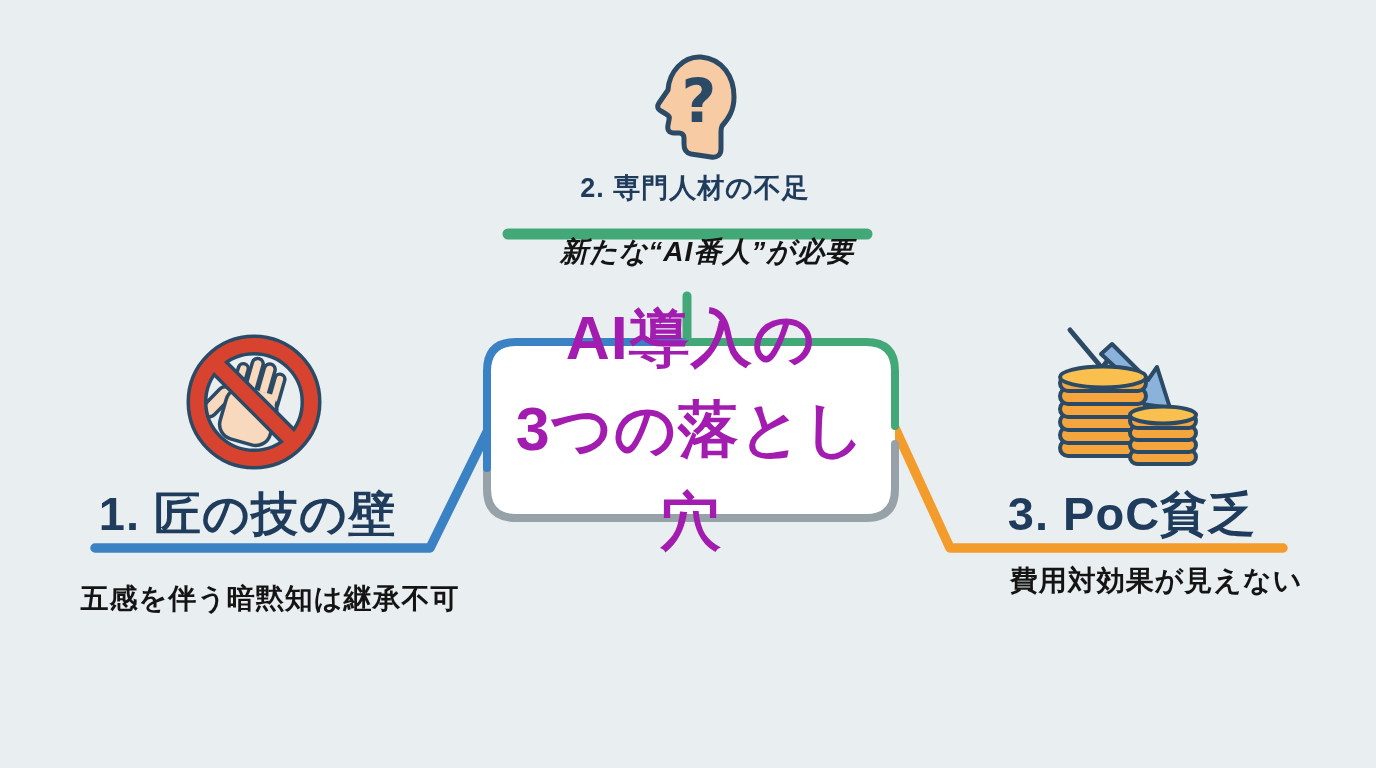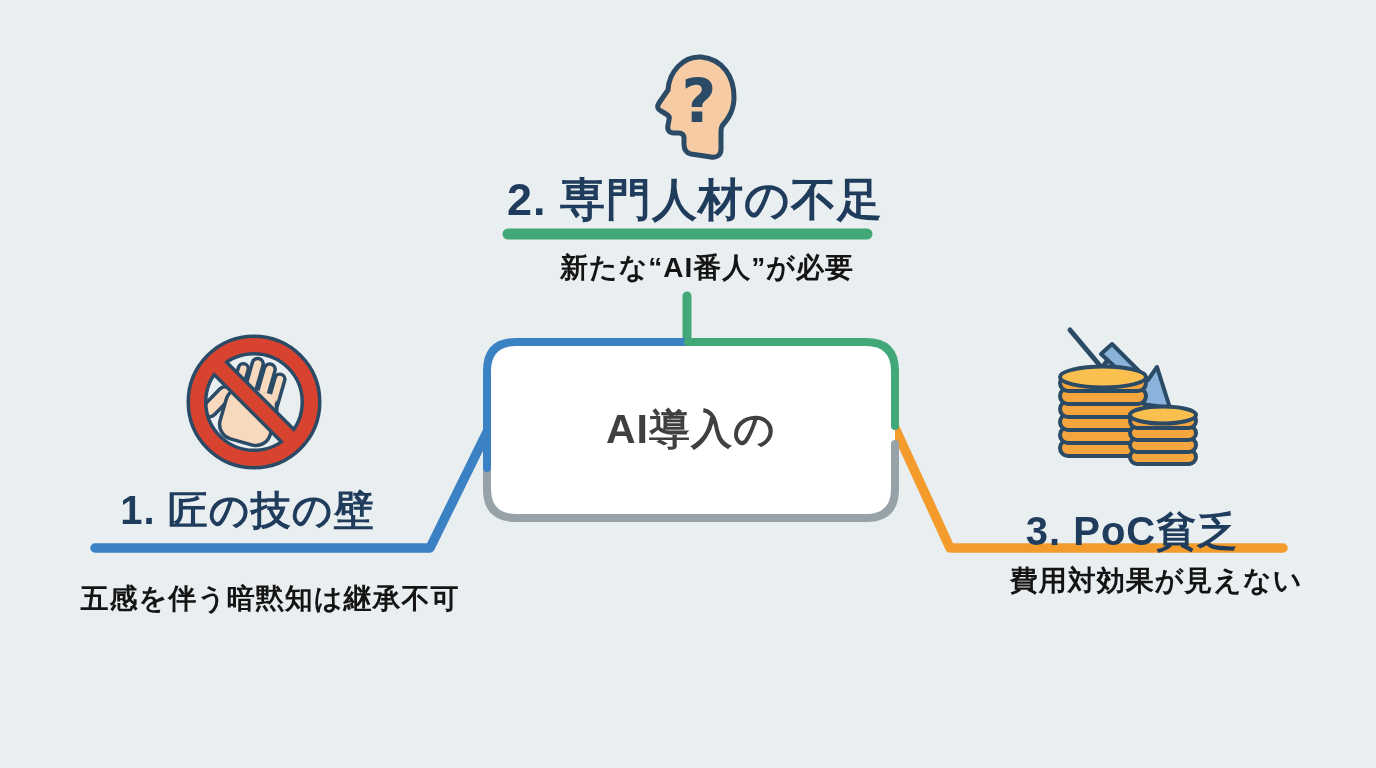--- a/index.html
+++ b/index.html
@@ -6,36 +6,36 @@
   body{
     width:1376px;height:768px;position:relative;overflow:hidden;
     background:#e9eef0;
     font-family:"Liberation Sans","DejaVu Sans",sans-serif;
   }
   .abs{position:absolute;}
   #diagram-svg{position:absolute;left:0;top:0;width:1376px;height:768px;}
   .center-title{
     left:487px;top:342px;width:408px;height:176px;
     display:flex;flex-direction:column;align-items:center;justify-content:center;
-    color:#404040;font-weight:800;font-size:41px;line-height:1.5;
+    color:#a21caf;font-weight:800;font-size:61px;line-height:1.5;
     text-align:center;letter-spacing:1px;
   }
   .item-title{
-    color:#203c5c;font-weight:800;font-size:40px;text-align:center;
+    color:#203c5c;font-weight:800;font-size:47px;text-align:center;
     letter-spacing:1px;white-space:nowrap;
   }
   .item-sub{
     color:#141414;font-weight:700;font-size:28px;text-align:center;
     letter-spacing:1px;white-space:nowrap;
   }
   #item1-title{left:50px;top:483px;width:395px;}
   #item1-sub{left:30px;top:580px;width:480px;}
-  #item2-title{left:485px;top:170px;width:420px;font-size:45px;}
-  #item2-sub{left:497px;top:249px;width:420px;}
-  #item3-title{left:932px;top:504px;width:400px;}
+  #item2-title{left:485px;top:170px;width:420px;font-size:27px;}
+  #item2-sub{left:497px;top:233px;width:420px;font-style:italic;}
+  #item3-title{left:932px;top:483px;width:400px;}
   #item3-sub{left:936px;top:562px;width:440px;}
 </style>
 </head>
 <body>
 
 <svg id="diagram-svg" viewBox="0 0 1376 768">
 
   <path d="M 95 548 L 430 548 L 487 432" fill="none" stroke="#3b82c4" stroke-width="9.5" stroke-linecap="round" stroke-linejoin="round"></path>
   <path d="M 1283 548 L 950 548 L 895 428" fill="none" stroke="#f39c2c" stroke-width="9.5" stroke-linecap="round" stroke-linejoin="round"></path>
   <path d="M 687 296 L 687 346" fill="none" stroke="#43a877" stroke-width="9" stroke-linecap="round"></path>
@@ -88,20 +88,21 @@
     <rect x="76" y="128" width="66" height="14" rx="7" fill="#f4a53d" stroke="#2b4a66" stroke-width="4"></rect>
     <rect x="76" y="116" width="66" height="14" rx="7" fill="#f4a53d" stroke="#2b4a66" stroke-width="4"></rect>
     <rect x="76" y="104" width="66" height="14" rx="7" fill="#f4a53d" stroke="#2b4a66" stroke-width="4"></rect>
     <rect x="76" y="92" width="66" height="14" rx="7" fill="#f4a53d" stroke="#2b4a66" stroke-width="4"></rect>
     <ellipse cx="109" cy="93" rx="33" ry="8.5" fill="#f9c050" stroke="#2b4a66" stroke-width="4"></ellipse>
   </g>
 </svg>
 
 <div class="abs center-title">
   <span>AI導入の</span>
+  <span>3つの落とし穴</span>
 </div>
 
 <div id="item1-title" class="abs item-title">1. 匠の技の壁</div>
 <div id="item1-sub" class="abs item-sub">五感を伴う暗黙知は継承不可</div>
 
 <div id="item2-title" class="abs item-title">2. 専門人材の不足</div>
 <div id="item2-sub" class="abs item-sub">新たな“AI番人”が必要</div>
 
 <div id="item3-title" class="abs item-title">3. PoC貧乏</div>
 <div id="item3-sub" class="abs item-sub">費用対効果が見えない</div>

